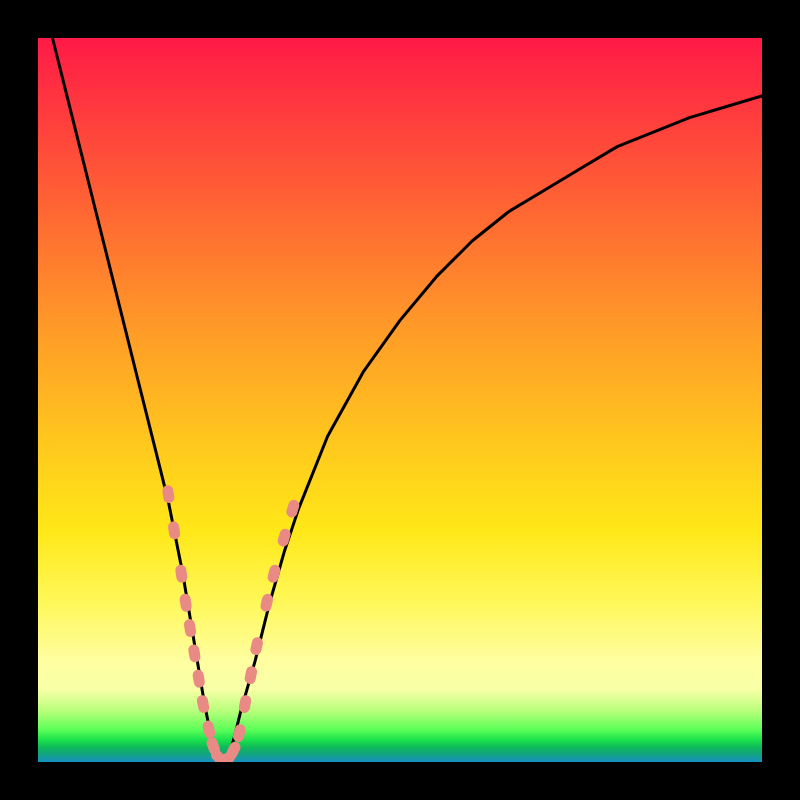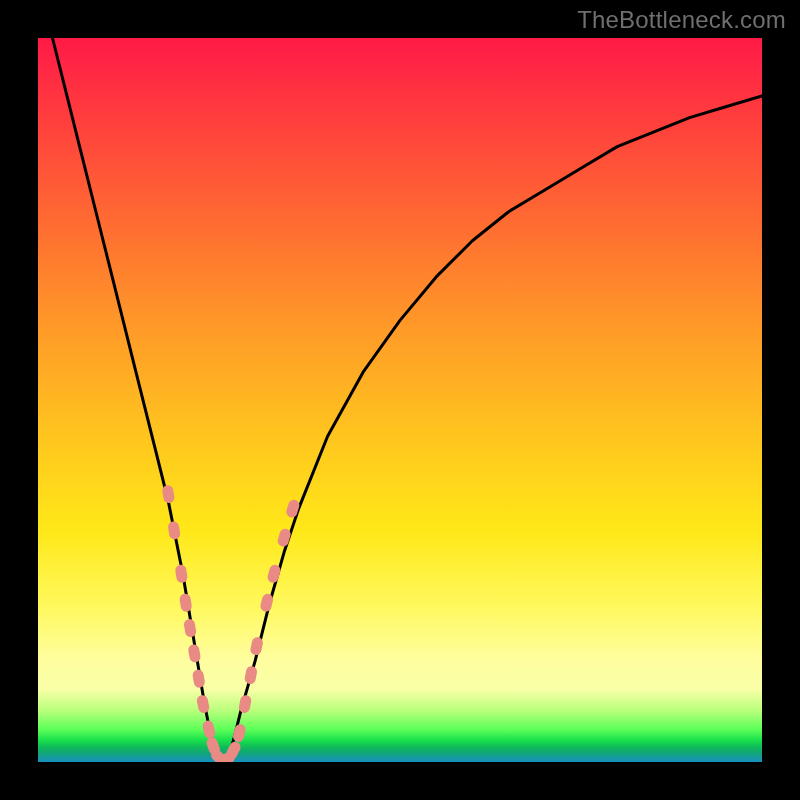--- a/index.html
+++ b/index.html
@@ -60,21 +60,20 @@
     left: 0;
     top: 0;
     width: 724px;
     height: 724px;
   }
 </style>
 </head>
 <body>
 
 <div class="frame">
-  <div class="watermark">TheBottleneck.com</div>
   <div class="plot-area">
     <svg class="curve" viewBox="0 0 724 724" preserveAspectRatio="none">
       <g id="curve-group">
           <path d="M14.48 0.00 L28.96 57.92 L43.44 115.84 L57.92 173.76 L72.40 231.68 L86.88 289.60 L101.36 347.52 L115.84 405.44 L130.32 463.36 L144.80 535.76 L152.04 579.20 L159.28 622.64 L166.52 666.08 L173.76 702.28 L181.00 724.00 L188.24 724.00 L195.48 702.28 L202.72 673.32 L217.20 622.64 L231.68 564.72 L246.16 514.04 L260.64 470.60 L289.60 398.20 L325.80 333.04 L362.00 282.36 L398.20 238.92 L434.40 202.72 L470.60 173.76 L506.80 152.04 L543.00 130.32 L579.20 108.60 L615.40 94.12 L651.60 79.64 L687.80 68.78 L724.00 57.92" fill="none" stroke="#000000" stroke-width="3" stroke-linecap="round" stroke-linejoin="round"></path>
         </g>
       <g id="marker-group">
           <g transform="translate(130.32 456.12) rotate(80.9)">
             <rect x="-9" y="-5.5" width="18" height="11" rx="5.5" ry="5.5" fill="#e98b84" stroke="#e98b84" stroke-width="0"></rect>
           </g>
           <g transform="translate(136.11 492.32) rotate(80.7)">

